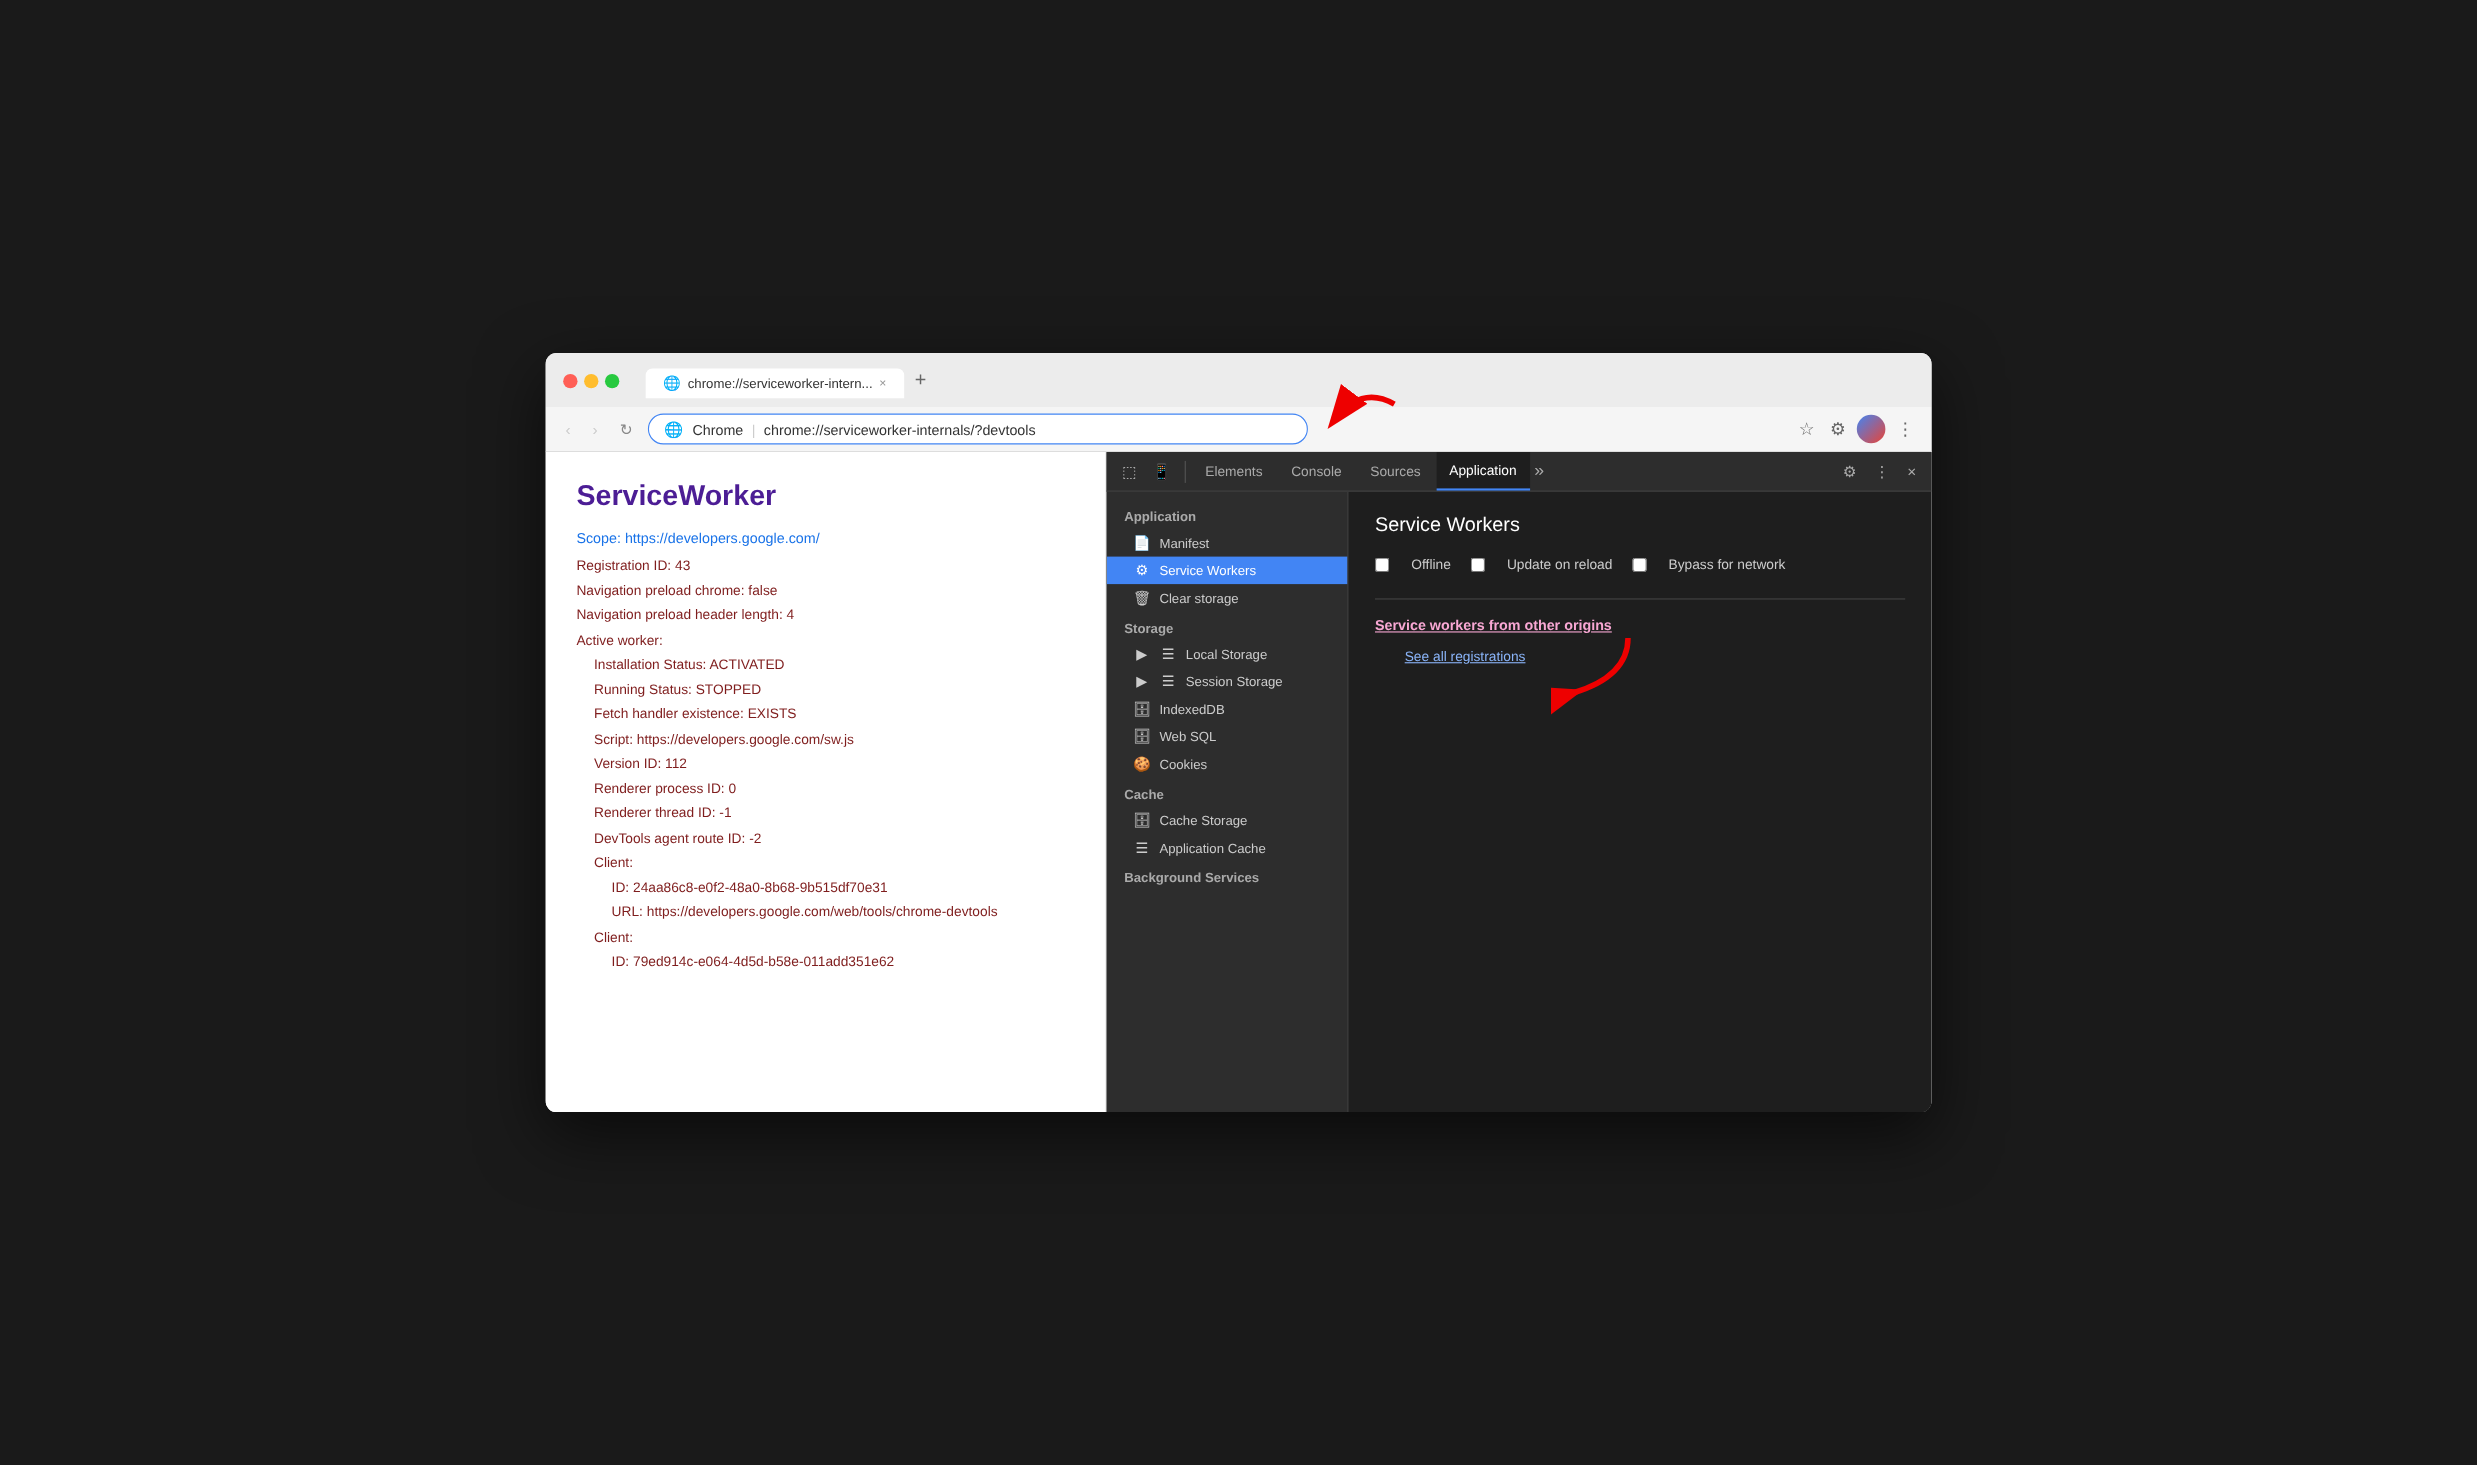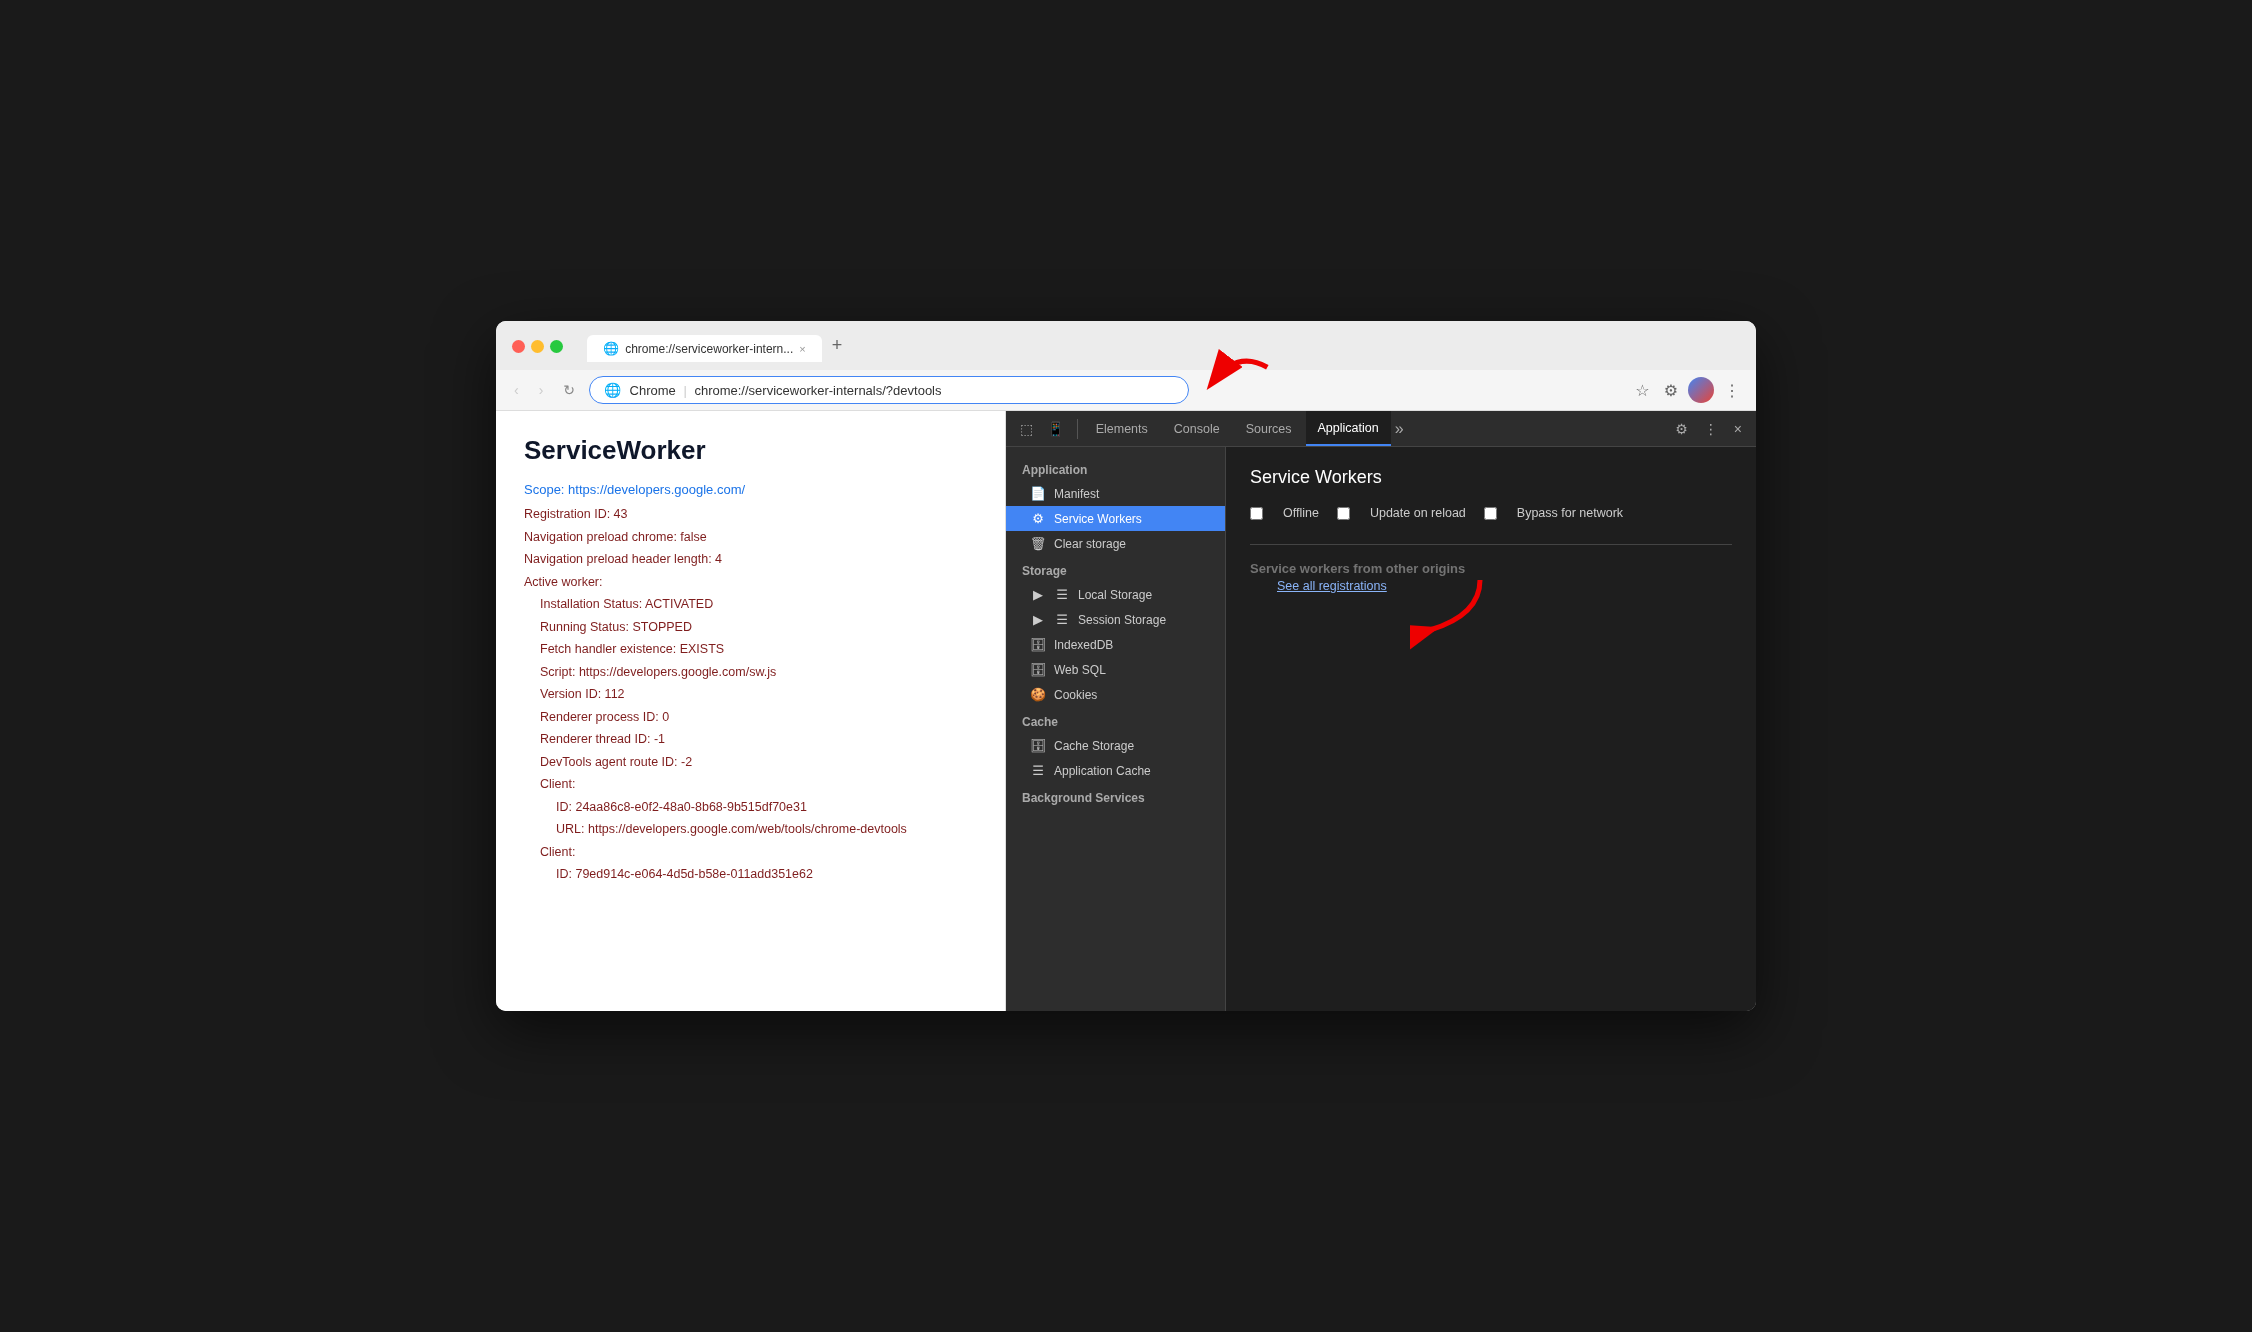--- a/index.html
+++ b/index.html
@@ -136,21 +136,21 @@
       width: 510px;
       background: #fff;
       padding: 24px 28px;
       overflow-y: auto;
       border-right: 1px solid #ddd;
       font-family: 'Helvetica Neue', Arial, sans-serif;
     }
     .page-title {
       font-size: 26px;
       font-weight: 700;
-      color: #0f172a;
+      color: #4c1d95;
       margin-bottom: 16px;
     }
     .page-checkbox-row {
       display: flex;
       align-items: flex-start;
       gap: 10px;
       margin-bottom: 20px;
       font-size: 13px;
       color: #333;
       line-height: 1.5;
@@ -276,23 +276,25 @@
       display: flex;
       align-items: center;
       gap: 20px;
       color: #ccc;
       font-size: 12.5px;
     }
     .dt-checkbox-item input[type=checkbox] {
       accent-color: #4285f4;
     }
     .dt-subheading {
-      color: #737373;
+      color: #f9a8d4;
       font-size: 13px;
       font-weight: 600;
+      margin-bottom: 12px;
+      text-decoration: underline;
     }
     .dt-link {
       color: #8ab4f8;
       font-size: 12.5px;
       text-decoration: underline;
       cursor: pointer;
       margin-left: 27px;
     }
   </style>
 </head>

